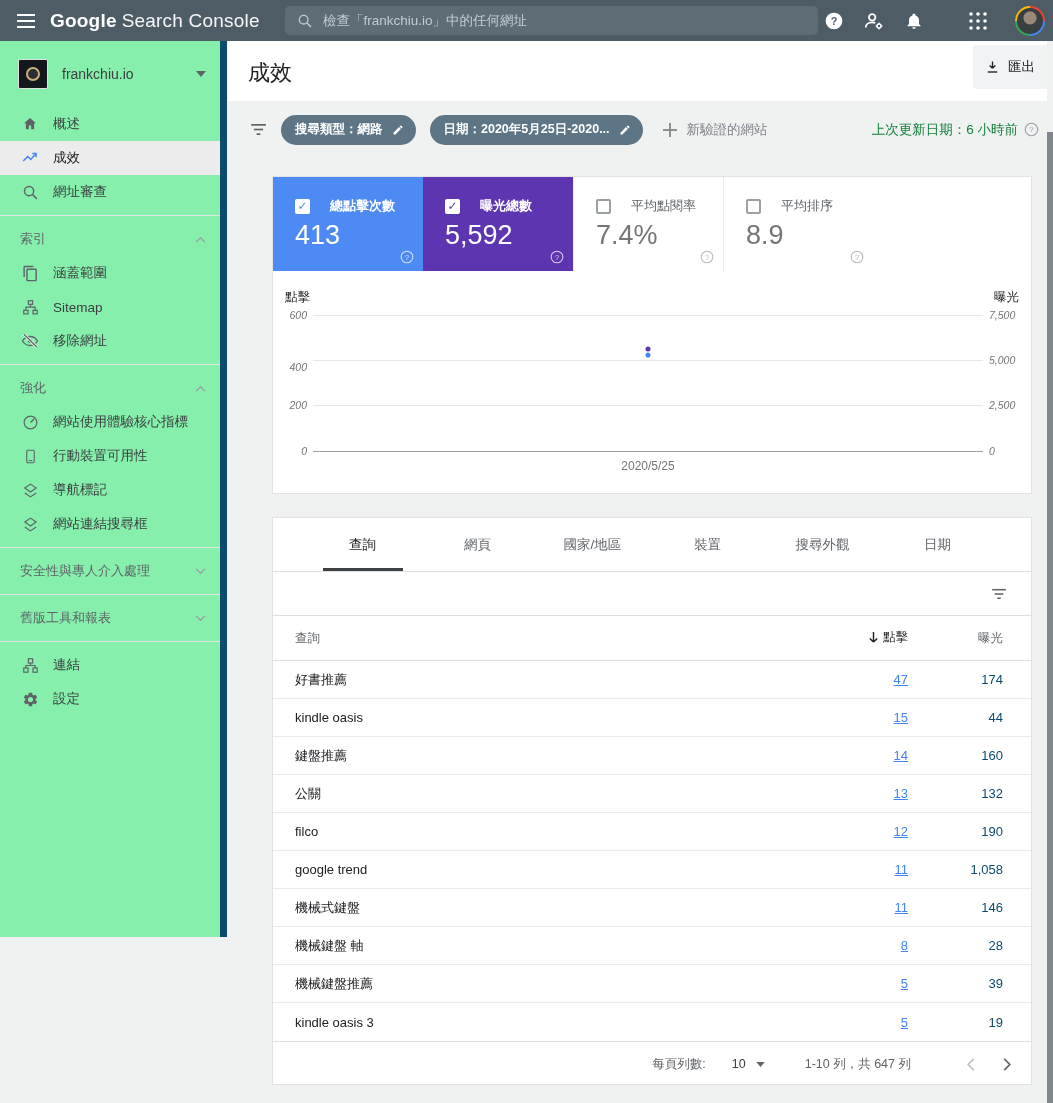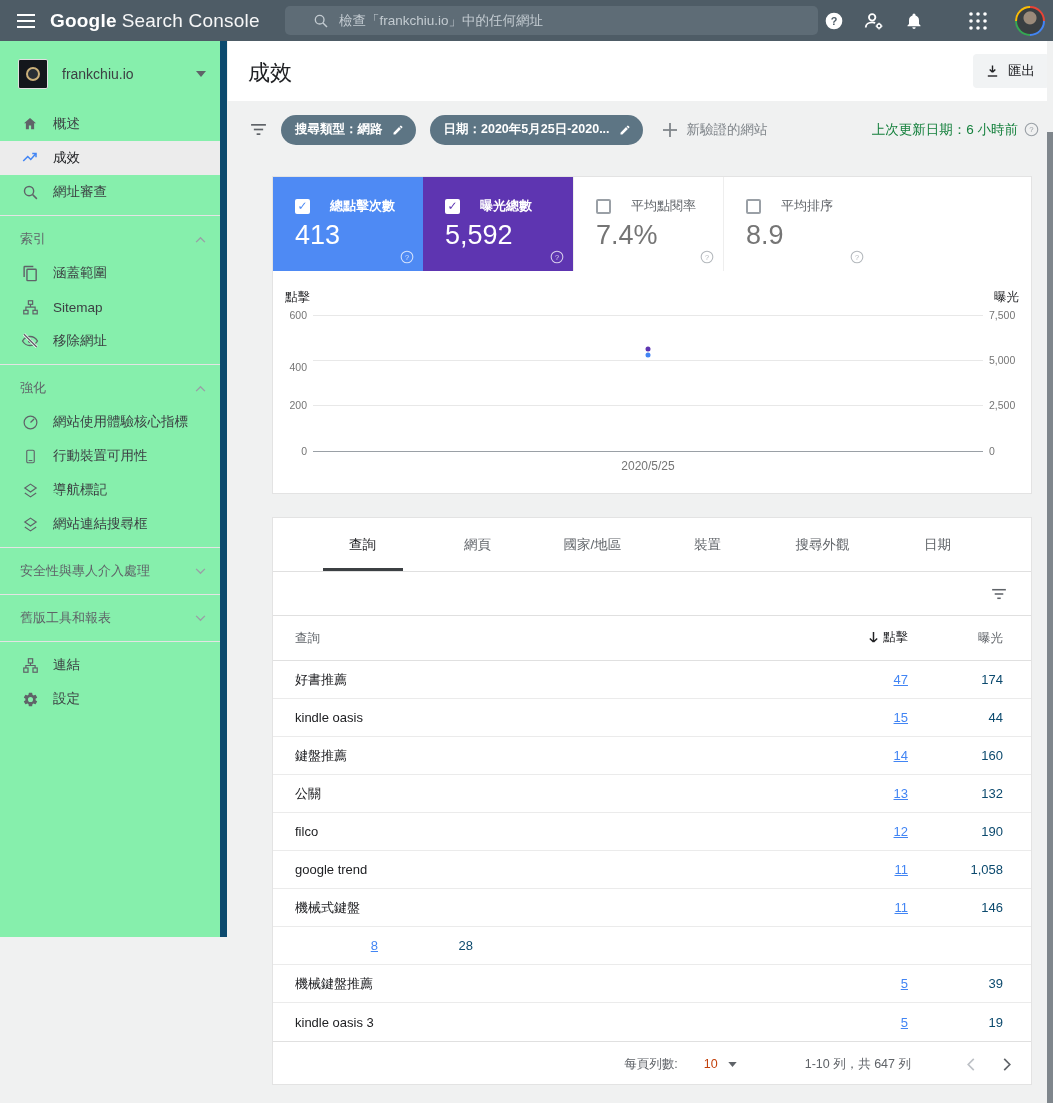--- a/index.html
+++ b/index.html
@@ -12,21 +12,21 @@
   svg { display:block; }
 
   
   .topbar { position:absolute; top:0; left:0; width:1053px; height:41px;
     background:#4e5c66; display:flex; align-items:center; z-index:30; }
   .menu-btn { width:40px; height:40px; margin-left:6px; display:flex; align-items:center; justify-content:center; cursor:pointer; }
   .logo { color:#fff; font-size:19px; letter-spacing:.2px; margin-left:4px; white-space:nowrap; }
   .logo .g-bold { font-weight:700; }
   .logo .g-rest { font-weight:400; opacity:.95; margin-left:5px; }
   .search-pill { position:absolute; left:285px; top:6px; width:533px; height:29px;
-    background:#5e6c76; border-radius:5px; display:flex; align-items:center; padding:0 28px; cursor:text; }
+    background:#5e6c76; border-radius:5px; display:flex; align-items:center; padding:0 12px; cursor:text; }
   .search-pill .ph { color:#c3cbd1; font-size:13.5px; margin-left:10px; }
   .tb-icons { position:absolute; right:8px; top:0; height:41px; display:flex; align-items:center; gap:2px; }
   .tb-icon { width:38px; height:38px; display:flex; align-items:center; justify-content:center; cursor:pointer; }
   .avatar { width:30px; height:30px; border-radius:50%; margin-left:16px; cursor:pointer;
     background:conic-gradient(#ea4335 0 25%,#4285f4 25% 50%,#34a853 50% 75%,#fbbc05 75% 100%);
     display:flex; align-items:center; justify-content:center; }
   .avatar .inner { width:26px; height:26px; border-radius:50%; background:#3a3f42;
     background:radial-gradient(circle at 50% 38%, #9b8a7a 0 6px, #3a3f42 7px); }
 
   
@@ -42,21 +42,21 @@
   .nav-item.active { background:#ececec; color:#202124; }
   .nav-item .nico { width:20px; display:flex; justify-content:center; }
   .nav-item .nlabel { margin-left:13px; }
   .sb-divider { height:1px; background:#e4e4e4; margin:6px 0; }
   .section-head { height:34px; display:flex; align-items:center; padding:0 14px 0 20px; color:#5f6368; font-size:13px; cursor:pointer; }
   .section-head .slabel { flex:1; }
 
   
   .main-header { position:absolute; left:228px; top:41px; width:825px; height:60px; background:#fff; }
   .page-title { position:absolute; left:20px; top:17px; font-size:22px; font-weight:400; color:#202124; }
-  .export-btn { position:absolute; right:4px; top:13px; height:34px; background:#f1f3f4; border-radius:4px;
+  .export-btn { position:absolute; right:4px; top:4px; height:44px; background:#f1f3f4; border-radius:4px;
     display:flex; align-items:center; padding:0 14px 0 12px; gap:8px; cursor:pointer; color:#202124; font-size:13.5px; }
 
   .filter-bar { position:absolute; left:228px; top:101px; width:825px; height:57px; display:flex; align-items:center; }
   .funnel { margin-left:22px; cursor:pointer; }
   .chip { height:30px; border-radius:15px; background:#5d7584; color:#fff; display:flex; align-items:center;
     padding:0 12px 0 14px; font-size:12.5px; font-weight:700; margin-left:14px; cursor:pointer; gap:9px; white-space:nowrap; }
   .new-filter { display:flex; align-items:center; gap:10px; margin-left:20px; color:#80868b; cursor:pointer; font-size:13.5px; }
   .last-updated { position:absolute; right:14px; display:flex; align-items:center; gap:6px; color:#15803d; font-size:13.5px; }
 
   .card { position:absolute; background:#fff; border:1px solid #e3e3e3; }
@@ -81,21 +81,21 @@
   .m-purple .cb.on { color:#5e35b1; }
   .cb.off { border:2px solid #9aa0a6; background:#fff; }
   .m-help { position:absolute; right:9px; bottom:7px; opacity:.75; }
 
   
   .chart { position:absolute; left:0; top:94px; width:758px; height:224px; }
   .axis-title { position:absolute; top:18px; font-size:12.5px; color:#202124; }
   .axis-title.left { left:12px; } .axis-title.right { right:12px; }
   .gridline { position:absolute; left:40px; width:670px; height:1px; background:#e8e8e8; }
   .zeroline { background:#9aa0a6; }
-  .tick { position:absolute; font-size:10.5px; color:#757575; transform:translateY(-50%); }
+  .tick { position:absolute; font-size:10.5px; color:#757575; transform:translateY(-50%);font-style:italic; }
   .tick.l { left:0; width:34px; text-align:right; }
   .tick.r { left:716px; width:42px; text-align:left; }
   .dot { position:absolute; width:5px; height:5px; border-radius:50%; transform:translate(-50%,-50%); }
   .dot.clicks { background:#4285f4; }
   .dot.impr { background:#5e35b1; }
   .x-label { position:absolute; top:188px; left:375px; transform:translateX(-50%); font-size:12px; color:#757575; }
 
   
   .tabs { height:54px; display:flex; padding-left:32px; border-bottom:1px solid #e0e0e0; }
   .tab { width:115px; display:flex; align-items:center; justify-content:center; color:#5f6368; font-size:13.5px; cursor:pointer; position:relative; }
@@ -107,22 +107,22 @@
   .col-c { width:105px; text-align:right; }
   .col-i { width:95px; text-align:right; padding-right:0; }
   .thead .sorted { color:#202124; display:inline-flex; align-items:center; gap:4px; justify-content:flex-end; }
   .trow { height:38px; display:flex; align-items:center; border-bottom:1px solid #ebebeb; font-size:13px; cursor:pointer; }
   .trow .col-q { color:#202124; }
   .trow .col-c { color:#4285f4;text-decoration:underline; }
   .trow .col-i { color:#0c4a6e; }
   .tbl-pad-r { width:28px; }
   .tfoot { height:45px; display:flex; align-items:center; justify-content:flex-end; color:#5f6368; font-size:12.5px; gap:0; }
   .rpp-label { margin-right:26px; }
-  .rpp-select { display:flex; align-items:center; gap:10px; margin-right:40px; cursor:pointer; color:#c2410c; }
-  .range-text { margin-right:42px;margin-left:28px; }
+  .rpp-select { display:flex; align-items:center; gap:10px; margin-right:40px; cursor:pointer; color:#404040; }
+  .range-text { margin-right:42px; }
   .pg-btn { width:36px; height:36px; display:flex; align-items:center; justify-content:center; cursor:pointer; }
   .pg-btn.disabled { cursor:default; }
 
   
   .scrollbar-track { position:absolute; right:0; top:41px; width:6px; height:1062px; background:#f0f1f1; }
   .scrollbar-thumb { position:absolute; right:0; top:132px; width:6px; height:971px; background:#7f868c; cursor:pointer; }
 </style>
 </head>
 <body>
 
@@ -572,20 +572,21 @@
     <span class="col-i">1,058</span>
       <span class="tbl-pad-r"></span>
   </div>
   <div class="trow">
     <span class="col-q">機械式鍵盤</span>
     <span class="col-c">11</span>
     <span class="col-i">146</span>
       <span class="tbl-pad-r"></span>
   </div>
   <div class="trow">
+    <span class="col-q">機械鍵盤 軸</span>
     <span class="col-c">8</span>
     <span class="col-i">28</span>
       <span class="tbl-pad-r"></span>
   </div>
   <div class="trow">
     <span class="col-q">機械鍵盤推薦</span>
     <span class="col-c">5</span>
     <span class="col-i">39</span>
       <span class="tbl-pad-r"></span>
   </div>

